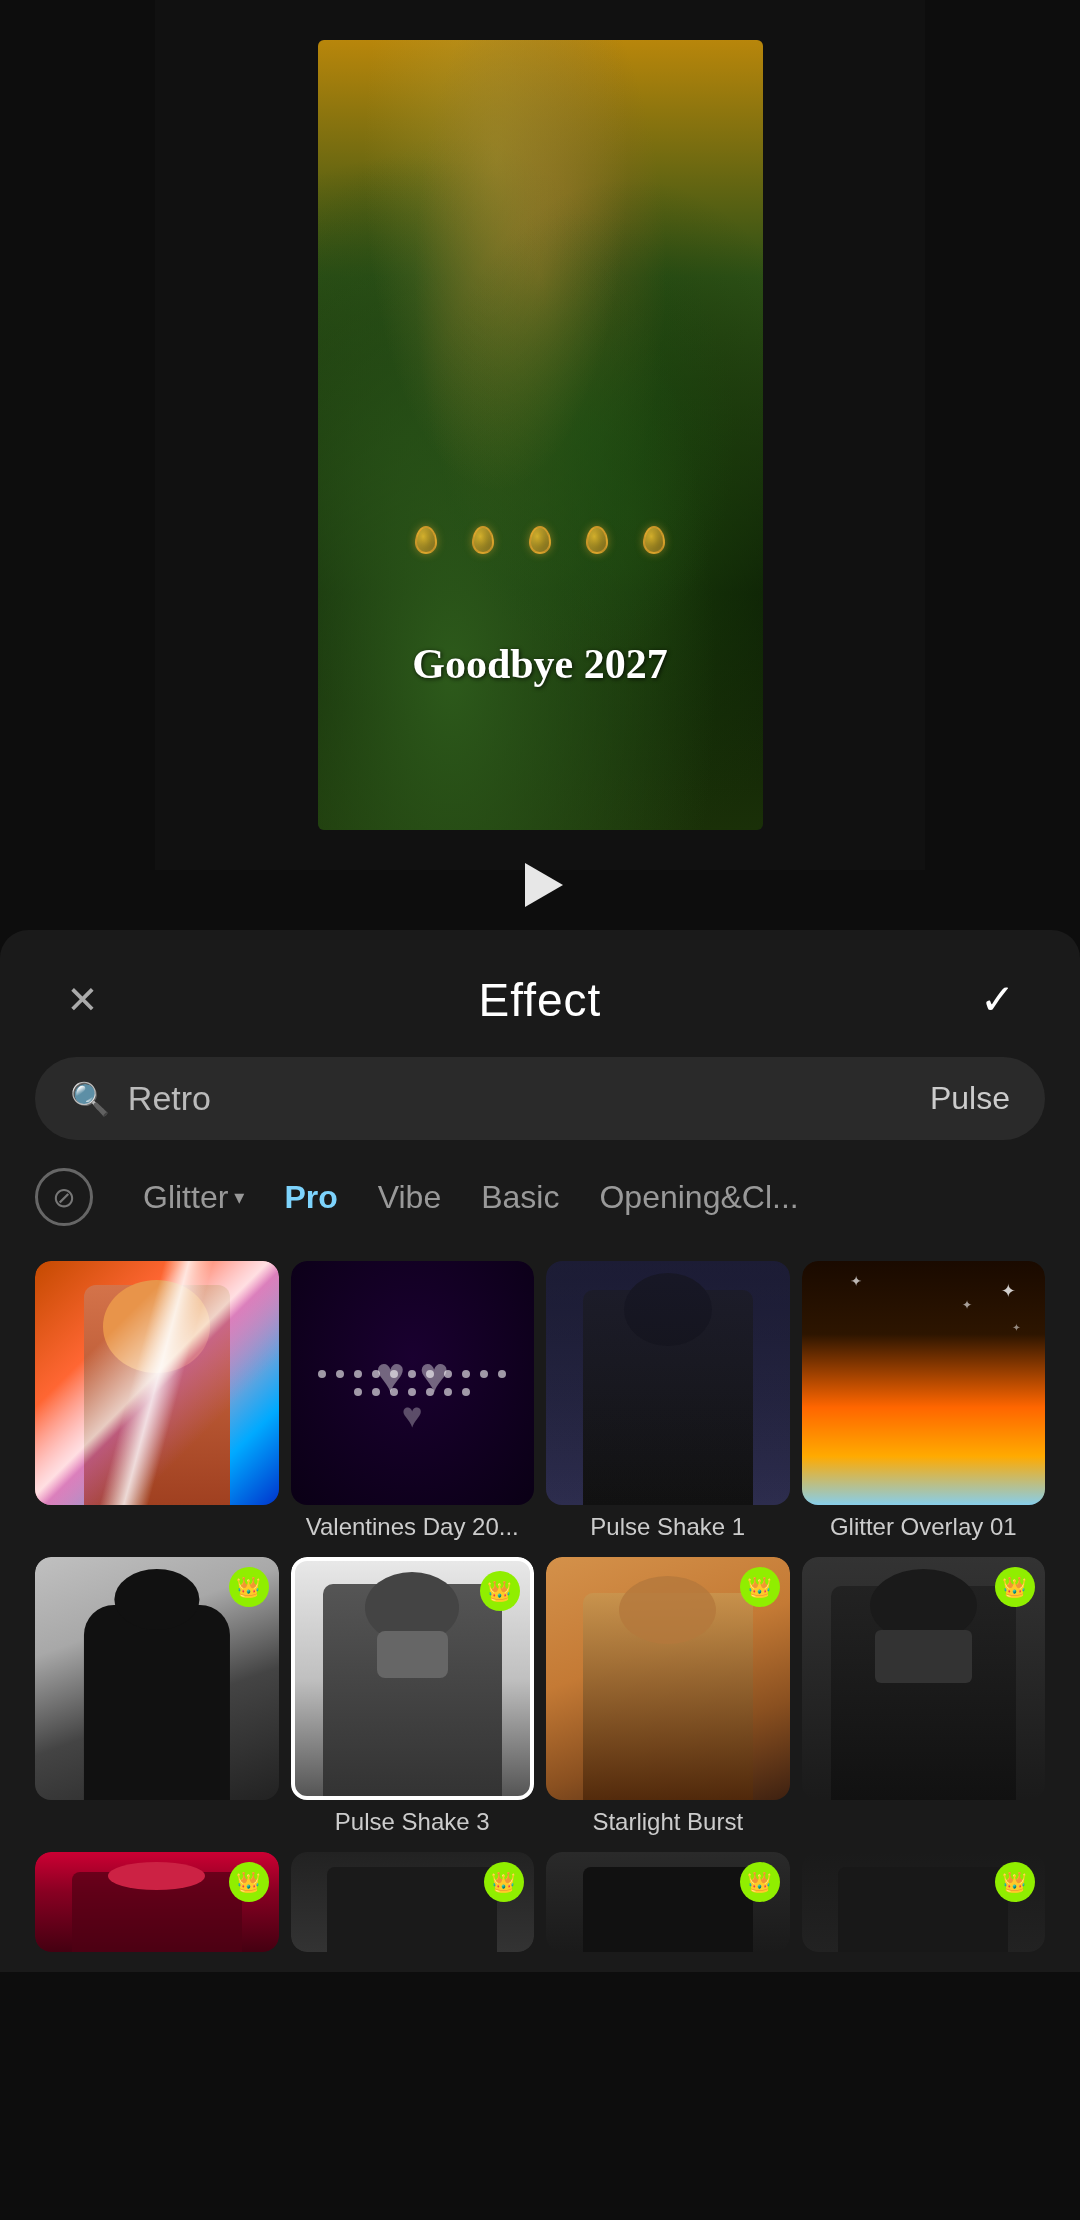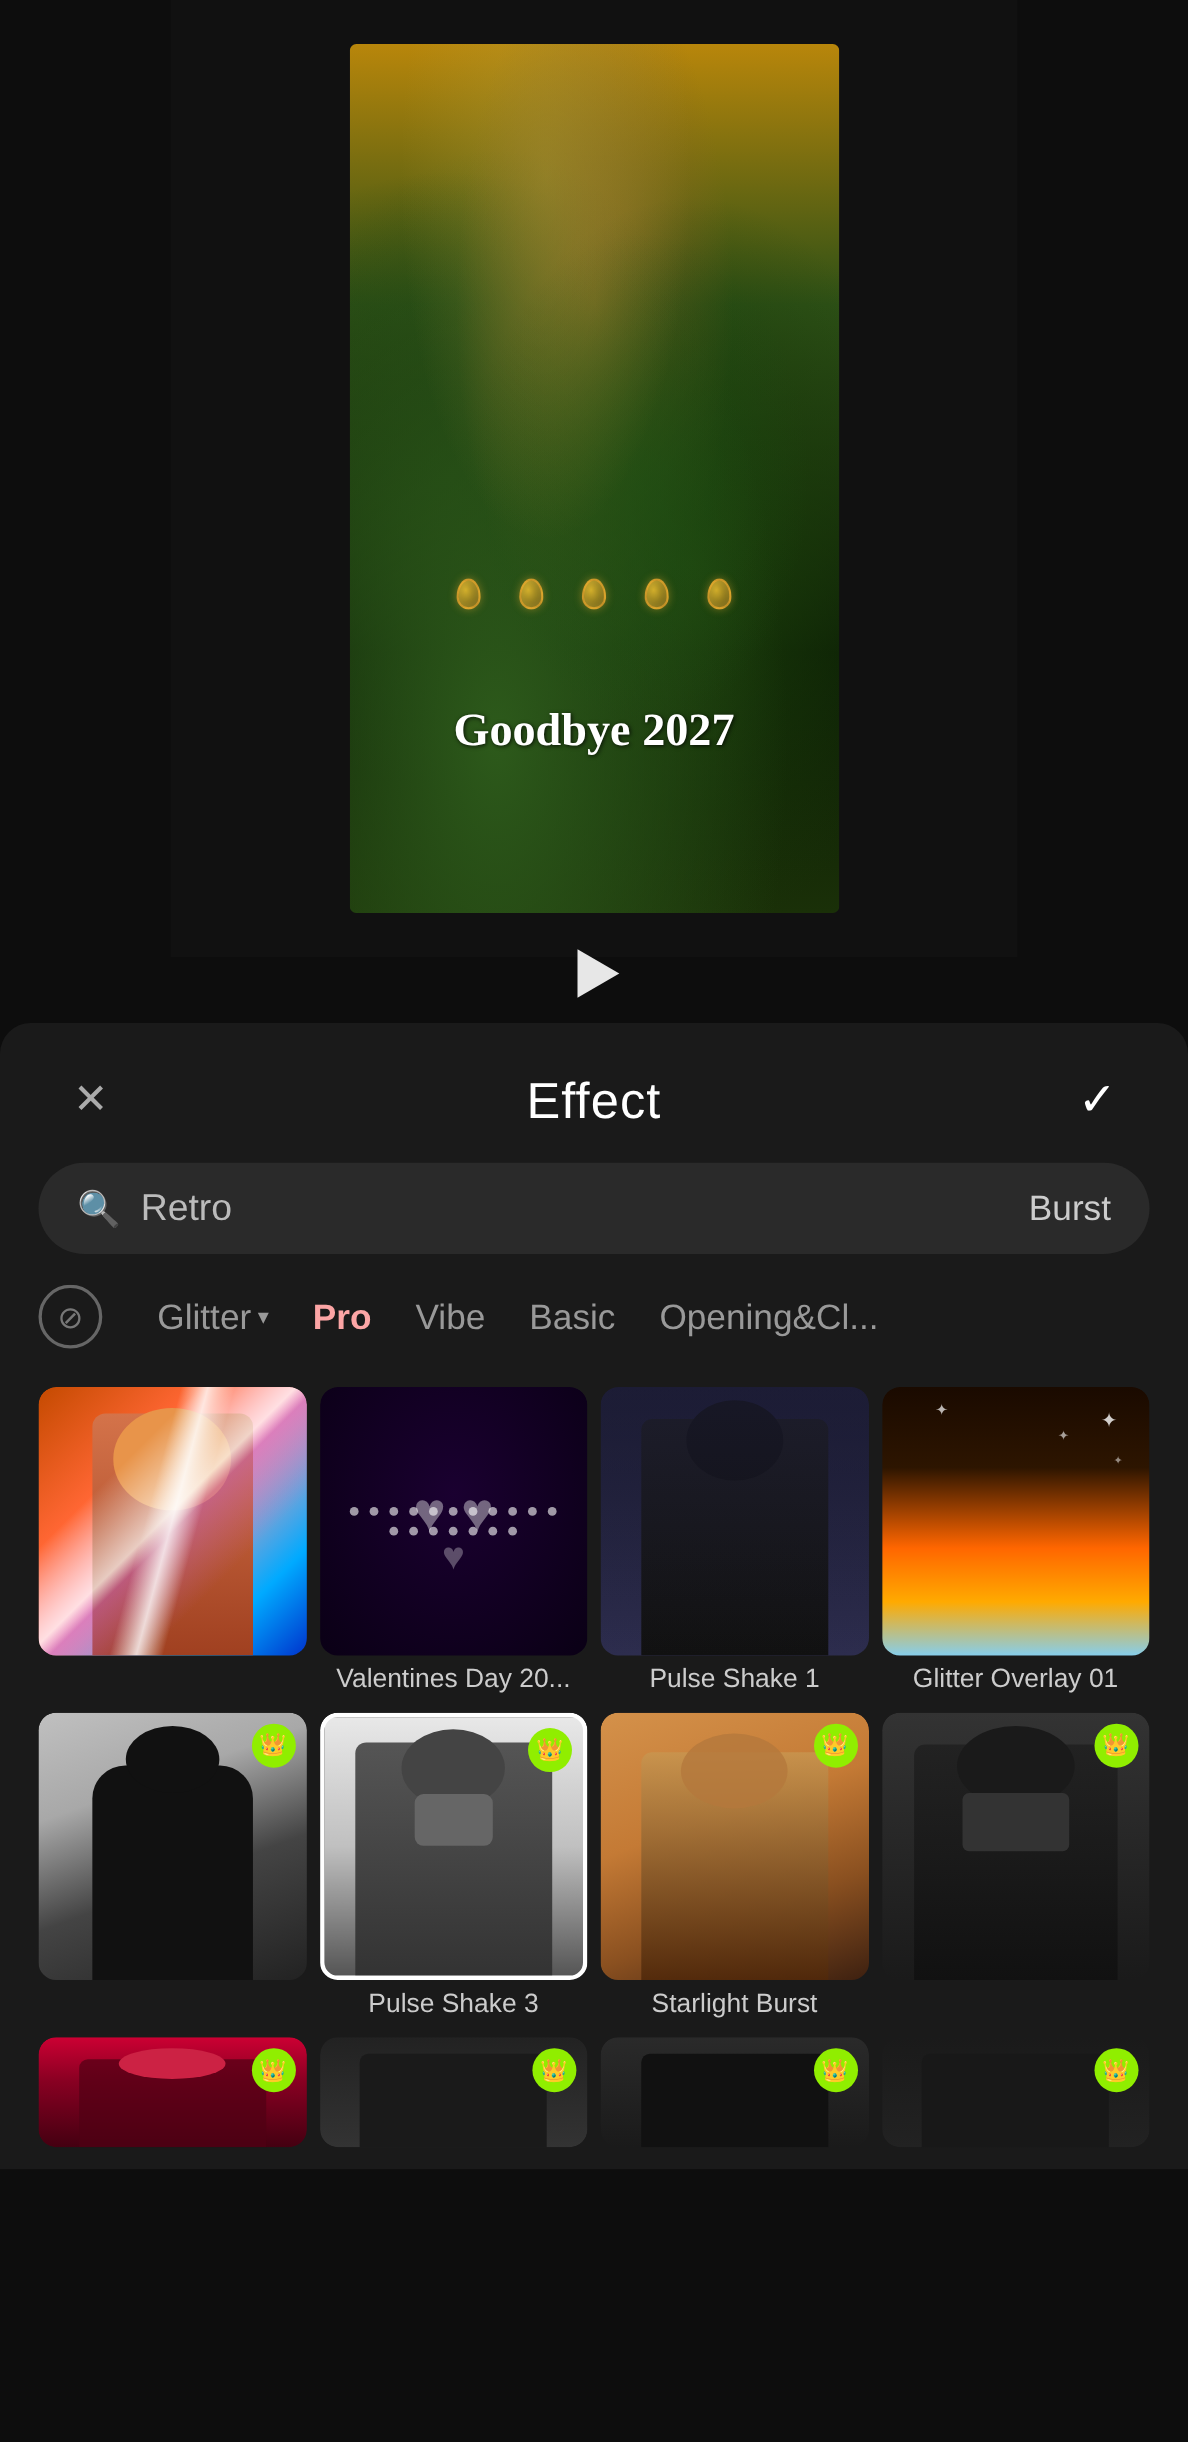--- a/index.html
+++ b/index.html
@@ -222,21 +222,21 @@
     }
     .tab-item {
       padding: 10px 20px;
       font-size: 32px;
       color: #999;
       cursor: pointer;
       white-space: nowrap;
       flex-shrink: 0;
     }
     .tab-item.active {
-      color: #fca5a5;
+      color: #7dd3fc;
       font-weight: 700;
     }
     .tab-dropdown {
       display: inline-flex;
       align-items: center;
       gap: 6px;
     }
     .chevron {
       font-size: 20px;
       color: #999;
@@ -413,21 +413,21 @@
     </div>
     <span class="effect-title">Effect</span>
     <div class="confirm-btn">
       <span class="confirm-icon">✓</span>
     </div>
   </div>
 
   <div class="search-bar">
     <span class="search-icon">🔍</span>
     <input class="search-input" type="text" value="Retro" placeholder="Retro" style="">
-    <span class="search-btn">Burst</span>
+    <span class="search-btn">Pulse</span>
   </div>
 
   <div class="filter-tabs">
     <div class="no-icon">
       <span style="font-size:28px;color:#777;">⊘</span>
     </div>
     <div class="tab-item">
       <span class="tab-dropdown">
         <span>Glitter</span>
         <span class="chevron">▾</span>

